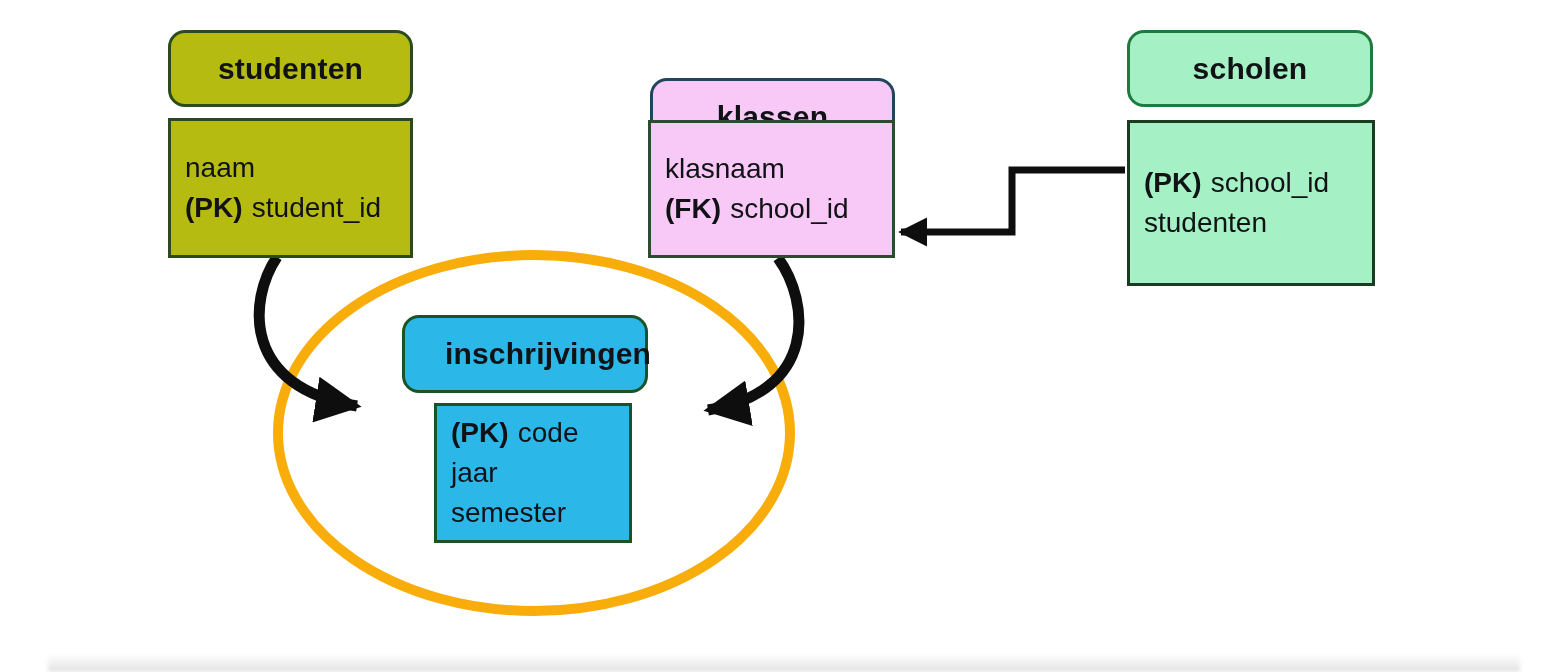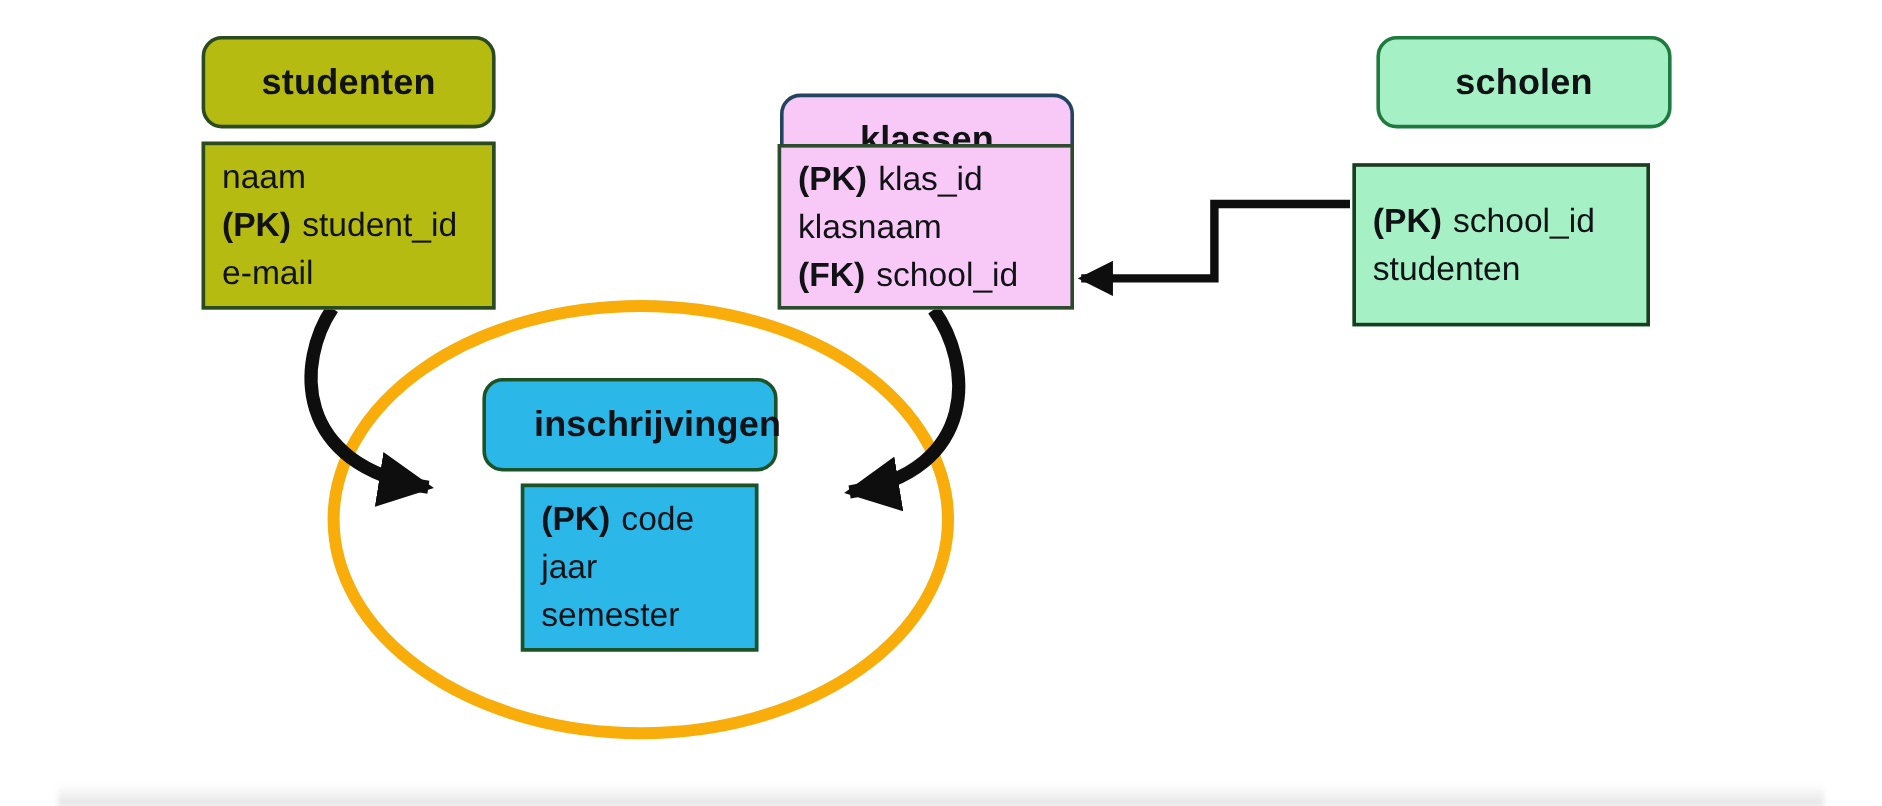--- a/index.html
+++ b/index.html
@@ -52,22 +52,22 @@
     white-space: nowrap;
   }
   .field-prefix { font-weight: 700; }
   .field-prefix:not(:empty) { margin-right: 0.33em; }
 
   
   .studenten-header      { left: 168px;  top: 30px;  width: 245px; height: 77px;  }
   .studenten-body        { left: 168px;  top: 118px; width: 245px; height: 140px; }
   .klassen-header        { left: 650px;  top: 30px;  width: 245px; height: 77px;  }
   .klassen-body          { left: 648px;  top: 120px; width: 247px; height: 138px; }
-  .scholen-header        { left: 1127px; top: 30px;  width: 246px; height: 77px; margin-left: 20px;  }
-  .scholen-body          { left: 1127px; top: 120px; width: 248px; height: 136px; margin-top: 16px; }
+  .scholen-header        { left: 1127px; top: 30px;  width: 246px; height: 77px;  }
+  .scholen-body          { left: 1127px; top: 120px; width: 248px; height: 166px; }
   .inschrijvingen-header { left: 402px;  top: 315px; width: 246px; height: 78px;  }
   .inschrijvingen-body   { left: 402px;  top: 403px; width: 198px; height: 140px; margin-left: 32px; }
 
   .bottom-strip {
     position: absolute;
     left: 48px;
     right: 48px;
     bottom: 0;
     height: 18px;
     background: linear-gradient(to bottom, rgba(190,190,190,0), rgba(165,165,165,0.32));
@@ -101,32 +101,26 @@
   <div class="tbl-header studenten-header" style="background-color: rgb(181, 187, 16); border-color: rgb(43, 74, 30);">
     <span class="tbl-title">studenten</span>
   </div>
   <div class="tbl-body studenten-body" style="background-color: rgb(181, 187, 16); border-color: rgb(43, 74, 30);">
     <div class="field-row">
       <span class="field-prefix"></span><span class="field-name">naam</span>
     </div>
     <div class="field-row">
       <span class="field-prefix">(PK)</span><span class="field-name">student_id</span>
     </div>
-    <div class="field-row">
-      <span class="field-prefix"></span><span class="field-name">e-mail</span>
-    </div>
   </div>
 
   <div class="tbl-header klassen-header" style="background-color: rgb(248, 200, 247); border-color: rgb(35, 68, 94); margin-top: 48px;">
     <span class="tbl-title">klassen</span>
   </div>
   <div class="tbl-body klassen-body" style="background-color: rgb(248, 200, 247); border-color: rgb(45, 76, 45);">
-    <div class="field-row">
-      <span class="field-prefix">(PK)</span><span class="field-name">klas_id</span>
-    </div>
     <div class="field-row">
       <span class="field-prefix"></span><span class="field-name">klasnaam</span>
     </div>
     <div class="field-row">
       <span class="field-prefix">(FK)</span><span class="field-name">school_id</span>
     </div>
   </div>
 
   <div class="tbl-header scholen-header" style="background-color: rgb(165, 240, 196); border-color: rgb(31, 122, 64);">
     <span class="tbl-title">scholen</span>

